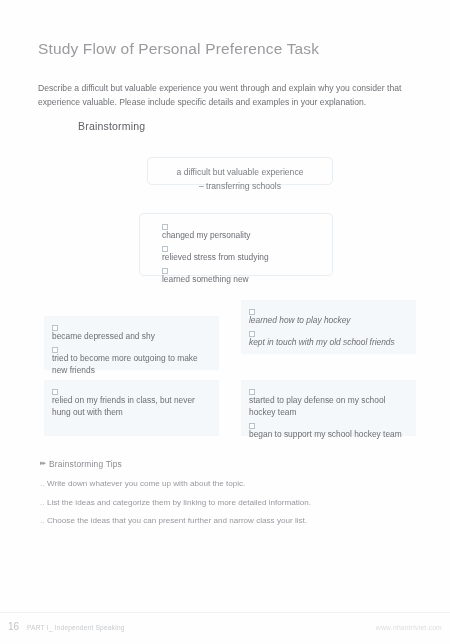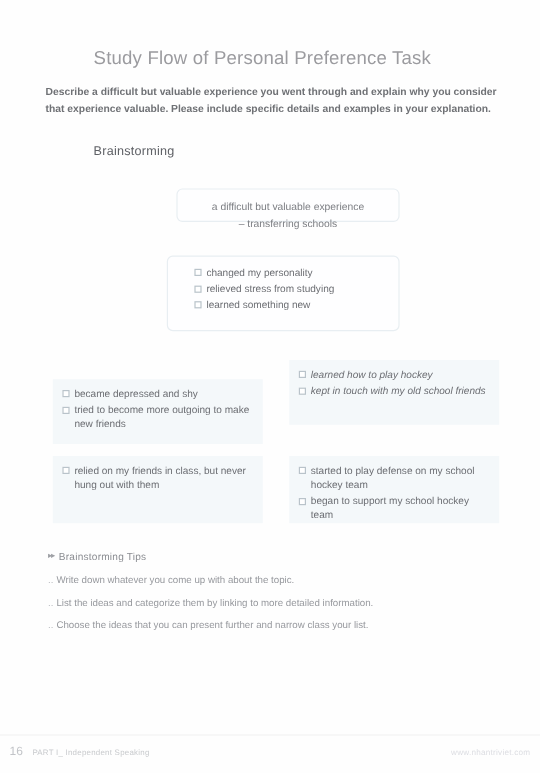--- a/index.html
+++ b/index.html
@@ -26,32 +26,30 @@
 
   
   .page-title {
     position: absolute;
     left: 38px;
     top: 30px;
     font-size: 15.5px;
     font-weight: 400;
     letter-spacing: 0.15px;
     color: #9b9b9f;
-    margin-left: 40px;
   }
 
   .prompt {
     position: absolute;
     left: 38px;
-    top: 60px;
+    top: 72px;
     width: 380px;
     font-size: 8.6px;
     line-height: 1.72;
     color: #6f7175;
-    font-weight: bold;
   }
 
   .section-label {
     position: absolute;
     left: 38px;
     top: 120px;
     font-size: 10.5px;
     color: #5f6166;
     letter-spacing: 0.2px;
     padding-left: 40px;
@@ -108,20 +106,21 @@
   #box-q4 { left: 241px; top: 380px; width: 175px; height: 56px; }
 
   
   .ck-row {
     display: flex;
     align-items: flex-start;
     margin-bottom: 1.5px;
     font-size: 8.4px;
     line-height: 1.42;
     color: #6c6e73;
+    flex-direction: column;
   }
   .ck-box {
     flex: 0 0 auto;
     width: 6px;
     height: 6px;
     border: 1px solid #b9c3ca;
     background: #ffffff;
     margin-top: 2.4px;
     margin-right: 4px;
     box-sizing: border-box;

